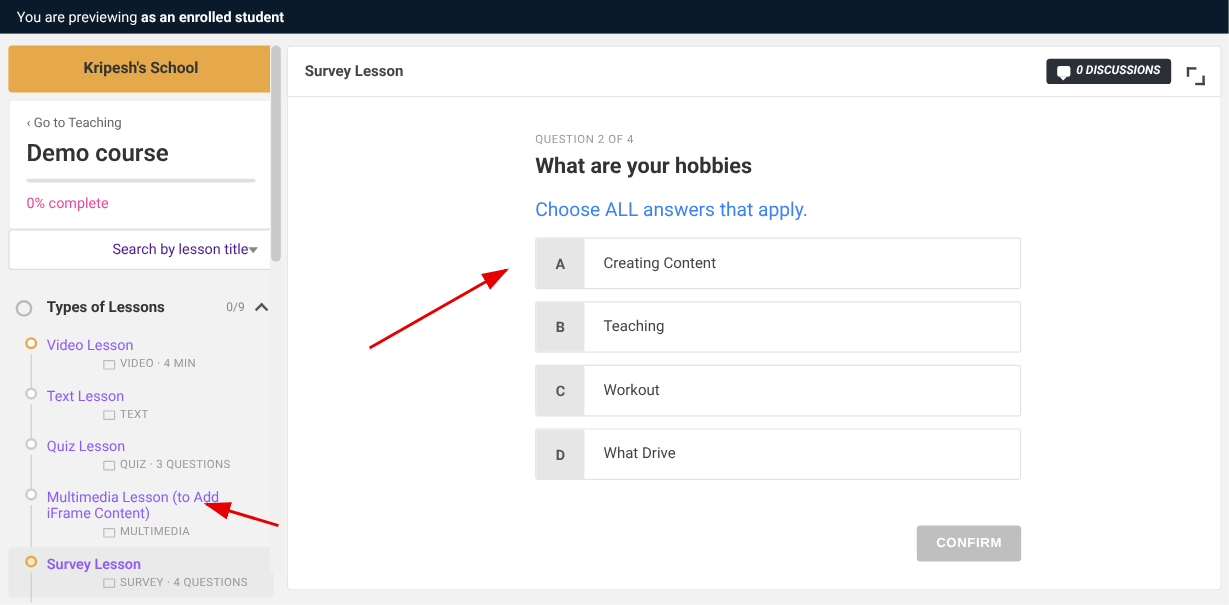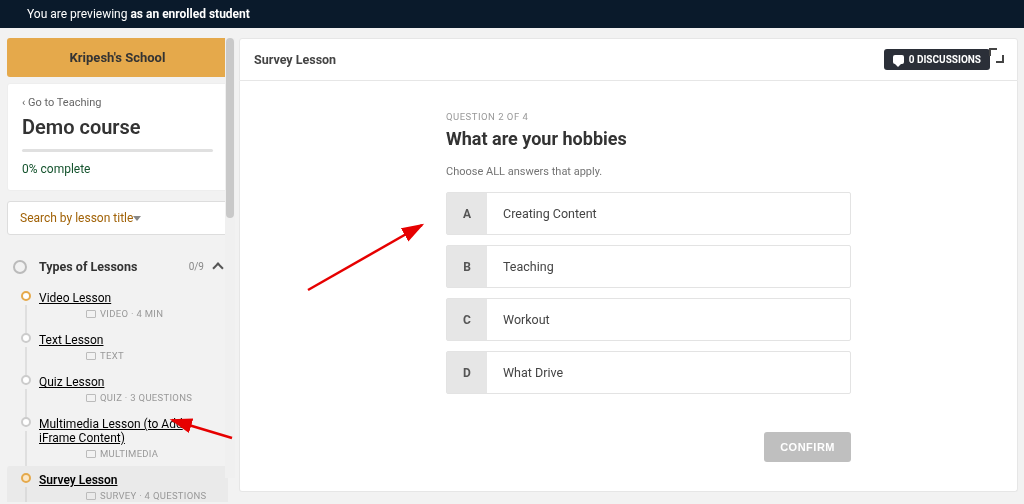--- a/index.html
+++ b/index.html
@@ -9,21 +9,21 @@
     width: 1024px;
     height: 504px;
     overflow: hidden;
     color: #333;
     position: relative;
   }
   .preview-bar {
     background: #0a1a2b;
     color: #fff;
     font-size: 12px;
-    padding: 7px 27px;
+    padding: 7px 14px;
   }
   .preview-bar b { font-weight: 700; }
   .main-wrap {
     display: flex;
     height: calc(100% - 30px);
   }
   
   .sidebar {
     width: 235px;
     padding: 10px 7px 0 7px;
@@ -52,31 +52,30 @@
     color: #666;
     margin-bottom: 6px;
   }
   .course-title {
     font-size: 20px;
     font-weight: 600;
     color: #333;
     margin-bottom: 10px;
   }
   .progress-track { height: 3px; background: #e0e0e0; border-radius: 2px; margin-bottom: 10px; }
-  .progress-text { font-size: 12px; color: #14532d; }
+  .progress-text { font-size: 12px; color: #ec4899; }
   .search-select {
-    margin-top: 10px;
     background: #fff;
     border: 1px solid #ddd;
     border-radius: 3px;
     font-size: 12px;
-    color: #a16207;
+    color: #4c1d95;
     padding: 9px 12px;
     display: flex;
-    justify-content: flex-start;
+    justify-content: flex-end;
     align-items: center;
   }
   .caret-down {
     width: 0; height: 0;
     border-left: 4px solid transparent;
     border-right: 4px solid transparent;
     border-top: 5px solid #888;
   }
   .section-header {
     margin-top: 20px;
@@ -114,21 +113,21 @@
     background: #ccc;
     transform: translateX(-50%);
   }
   .lesson-item:last-child .bullet-wrap::after { display:none; }
   .small-circle {
     width: 10px; height: 10px; border: 2px solid #ccc; border-radius:50%; background:#fff; z-index:1;
   }
   .small-circle.orange { border-color:#e5a94b; }
   .small-circle.orange-fill { border-color:#e5a94b; background:#fbe7c7; }
   .lesson-body { flex:1; }
-  .lesson-title { font-size: 12px; color: #000000; text-decoration: underline; }
+  .lesson-title { font-size: 12px; color: #8b5cf6; }
   .lesson-meta { font-size: 9.5px; color: #999; margin-top: 3px; text-transform: uppercase; letter-spacing: 0.3px; display:flex; align-items:center; gap:4px;padding-left:47px;}
   .lesson-meta .meta-icon { width:10px; height:8px; border:1px solid #bbb; border-radius:1px; display:inline-block;}
   .lesson-item.active {
     background: #eaeaea;
     border-radius: 3px;
   }
   .lesson-item.active .lesson-title { font-weight: 600; }
   .sb-scroll {
     position:absolute; right:0; top:10px; width:10px; height:440px; background:#f0f0f0;
   }
@@ -140,21 +139,21 @@
     display: flex; flex-direction: column;
   }
   .lesson-header {
     background: #fff;
     border: 1px solid #e6e6e6;
     border-radius: 3px 3px 0 0;
     padding: 10px 14px;
     display: flex; align-items: center; justify-content: space-between;
   }
   .lesson-header-title { font-size: 12.5px; font-weight: 700; color: #444;}
-  .header-right { display:flex; align-items:flex-start; }
+  .header-right { display:flex; align-items:flex-end; gap:14px;font-style:italic;}
   .discussions-pill {
     background: #2b2f38; color:#fff; font-size:10px; font-weight:700;
     padding: 5px 9px; border-radius: 3px; display:flex; align-items:center; gap:5px;
   }
   .chat-icon { width:11px; height:9px; background:#fff; border-radius:2px; position:relative;}
   .chat-icon::after { content:""; position:absolute; bottom:-3px; left:2px; border-left:3px solid transparent; border-right:3px solid transparent; border-top:3px solid #fff;}
   .expand-icon {
     width:13px; height:13px; position:relative;
   }
   .expand-icon::before, .expand-icon::after {
@@ -164,21 +163,21 @@
   .expand-icon::before { top:-1px; left:-1px; border-right:none; border-bottom:none;}
   .expand-icon::after { bottom:-1px; right:-1px; border-left:none; border-top:none;}
   .lesson-canvas {
     background:#fff; border:1px solid #e6e6e6; border-top:none; flex:1; border-radius:0 0 3px 3px;
     padding: 30px 0 20px 0;
     position: relative;
   }
   .question-wrap { width: 405px; margin-left: 206px; }
   .q-progress { font-size: 9.5px; letter-spacing: 0.5px; color:#999; text-transform:uppercase; margin-bottom:6px;}
   .q-title { font-size: 18px; font-weight:700; color:#333; margin-bottom:16px;}
-  .q-instruct { font-size: 11px; color:#737373; margin-bottom:14px;margin-top:16px;}
+  .q-instruct { font-size: 16px; color:#3b82f6; margin-bottom:14px;margin-top:16px;}
   .answer {
     display:flex; align-items:stretch; border:1px solid #e3e3e3; border-radius:2px; margin-bottom:10px;
     cursor:pointer;
   }
   .answer .letter {
     width:40px; background:#e6e6e6; display:flex; align-items:center; justify-content:center;
     font-size:12px; font-weight:700; color:#555;
   }
   .answer .text { padding:13px 16px; font-size:12.5px; color:#444;}
   .confirm-btn {

